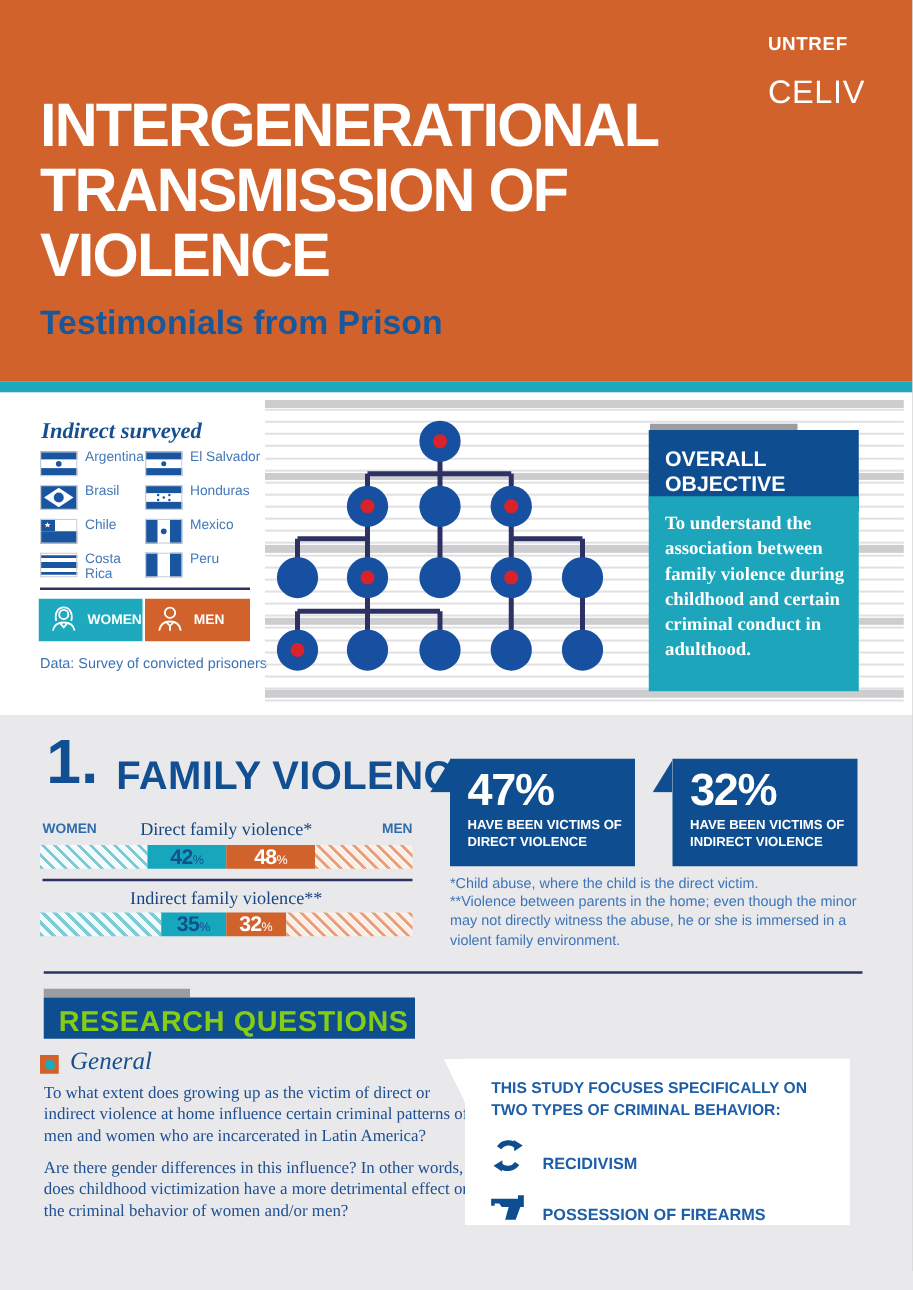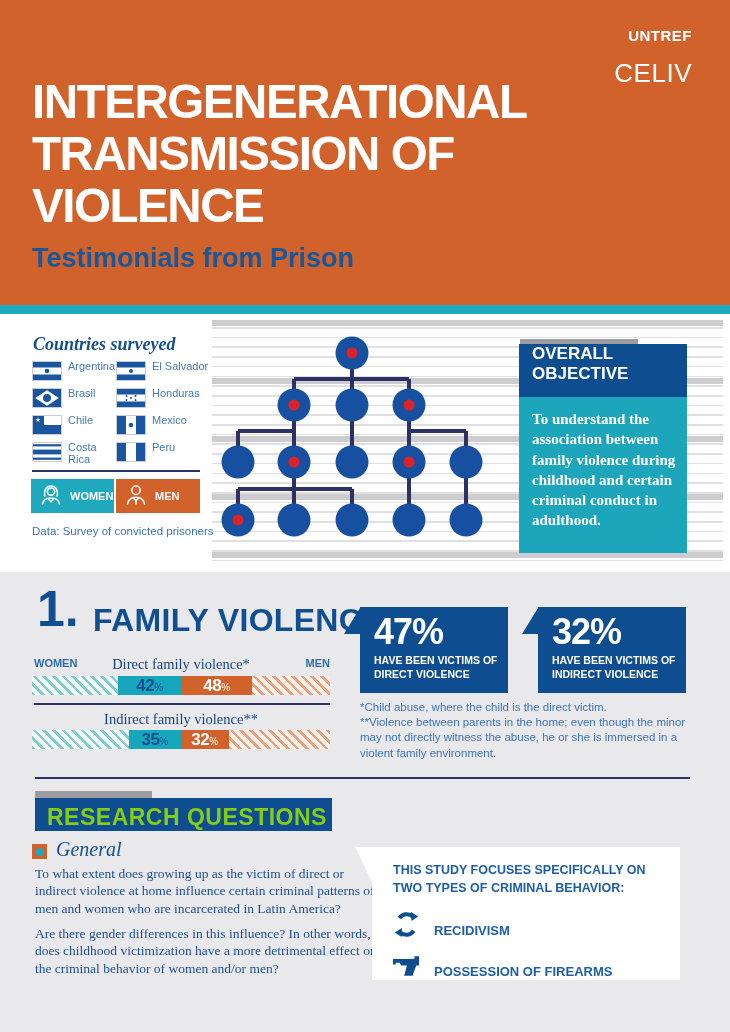--- a/index.html
+++ b/index.html
@@ -1,20 +1,20 @@
 <!DOCTYPE html>
 <html><head>
 <meta charset="utf-8">
 <style>
   html,body{margin:0;padding:0;background:#cfcfcf;}
   .page{position:relative;width:730px;height:1032px;margin:0 auto;overflow:hidden;
         font-family:"Liberation Sans","DejaVu Sans",sans-serif;background:#E9E9EB;}
   
   .hero{position:absolute;left:0;top:0;width:730px;height:305px;background:#D2622C;}
-  .brand{position:absolute;right:38px;top:28px;text-align:right;color:#fff;line-height:1;}
+  .brand{position:absolute;right:38px;top:28px;color:#fff;line-height:1;}
   .brand-top{font-size:15px;font-weight:bold;letter-spacing:.5px;}
   .brand-bottom{font-size:26px;font-weight:normal;margin-top:17px;letter-spacing:.5px;}
   .title{position:absolute;left:32px;top:76px;margin:0;color:#fff;font-size:49px;line-height:1.06;
          font-weight:bold;letter-spacing:-1.5px;transform:scaleX(.97);transform-origin:left;}
   .subtitle{position:absolute;left:32px;top:243px;color:#19579B;font-size:27px;font-weight:bold;}
   .teal-strip{position:absolute;left:0;top:305px;width:730px;height:9px;background:#1FA9BE;}
   
   .panel-top{position:absolute;left:0;top:314px;width:730px;height:258px;background:#fff;}
   .survey-heading{position:absolute;left:33px;top:334px;font-family:"Liberation Serif","DejaVu Serif",serif;
         font-style:italic;font-weight:bold;font-size:18px;color:#164F90;}
@@ -31,21 +31,21 @@
   .data-note{position:absolute;left:32px;top:525px;font-size:11.5px;color:#3A72B3;white-space:nowrap;}
   
   .ruled{position:absolute;left:212px;top:318px;width:511px;height:247px;
      background-image:
        repeating-linear-gradient(180deg,#CDCDD0 0 6px,transparent 6px 58px),
        repeating-linear-gradient(180deg,#E0E0E3 0 1.6px,transparent 1.6px 9.7px);
      background-position:0 2px,0 9px;}
   .tree-svg{position:absolute;left:212px;top:318px;}
   .obj-gray{position:absolute;left:520px;top:339px;width:118px;height:6px;background:#9B9DA0;}
   .obj-head{position:absolute;left:519px;top:344px;width:168px;height:65px;background:#0E4E90;
-        color:#fff;font-size:17px;font-weight:bold;line-height:1.15;box-sizing:border-box;padding:0 0 0 13px;}
+        color:#fff;font-size:17px;font-weight:bold;line-height:1.15;box-sizing:border-box;padding:14px 0 0 13px;}
   .obj-body{position:absolute;left:519px;top:397px;width:168px;height:156px;background:#1CA5BB;
         color:#fff;font-family:"Liberation Serif","DejaVu Serif",serif;font-weight:bold;font-size:15px;
         line-height:1.35;box-sizing:border-box;padding:12px 10px 0 13px;}
   
   .fv-num{position:absolute;left:37px;top:584px;font-size:50px;font-weight:bold;color:#114F92;line-height:1;}
   .fv-title{position:absolute;left:93px;top:602px;font-size:32px;font-weight:bold;color:#114F92;letter-spacing:.3px;}
   .chart{position:absolute;left:32px;top:656px;width:298px;height:100px;}
   .bar-caption{position:absolute;left:0;width:298px;height:14px;}
   .axis{position:absolute;top:1px;font-size:11px;font-weight:bold;color:#2F6BAD;}
   .axis.left{left:2px;} .axis.right{right:0;}
@@ -101,21 +101,21 @@
         <div>INTERGENERATIONAL</div>
         <div>TRANSMISSION OF</div>
         <div>VIOLENCE</div>
       </h1>
     <div class="subtitle">Testimonials from Prison</div>
   </header>
   <div class="teal-strip"></div>
 
   <section class="panel-top"></section>
 
-  <div class="survey-heading">Countries surveyed</div>
+  <div class="survey-heading">Indirect surveyed</div>
   <div class="flag-grid" id="flagGrid">
   <div class="flag-cell">
     <span class="flag">
       <svg width="30" height="20" viewBox="0 0 30 20">
             <rect width="30" height="6.5" fill="#1A55A0"></rect>
             <rect y="13.5" width="30" height="6.5" fill="#1A55A0"></rect>
             <circle cx="15" cy="10" r="2.3" fill="#1A55A0"></circle>
             <rect x="0.5" y="0.5" width="29" height="19" fill="none" stroke="#C9CCD2"></rect>
           </svg>
         </span>

